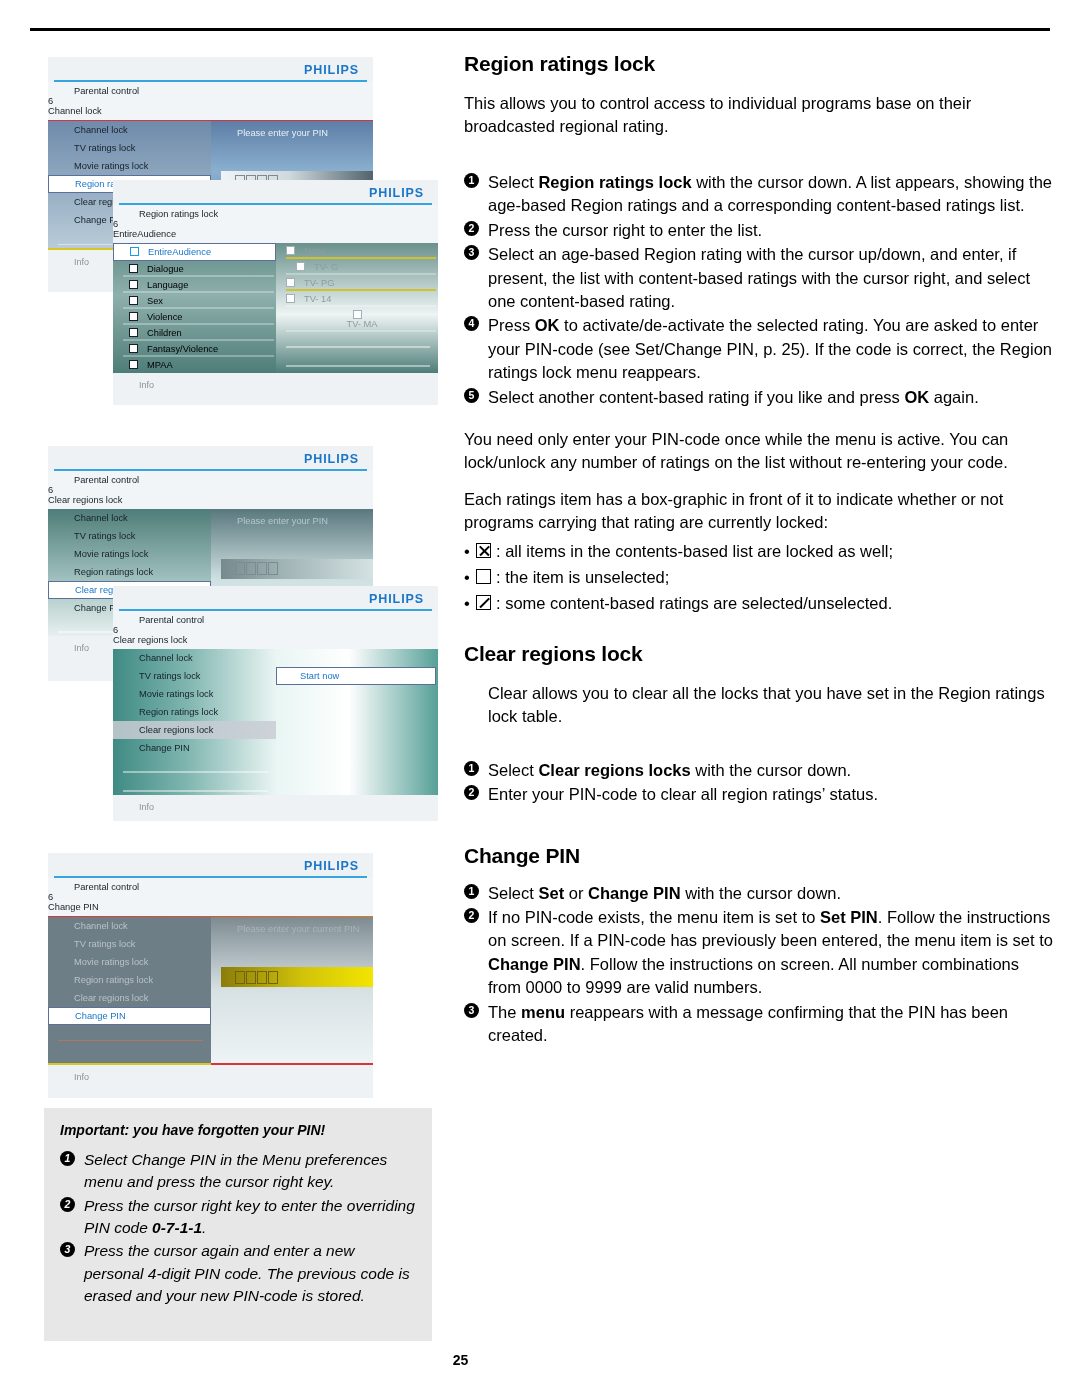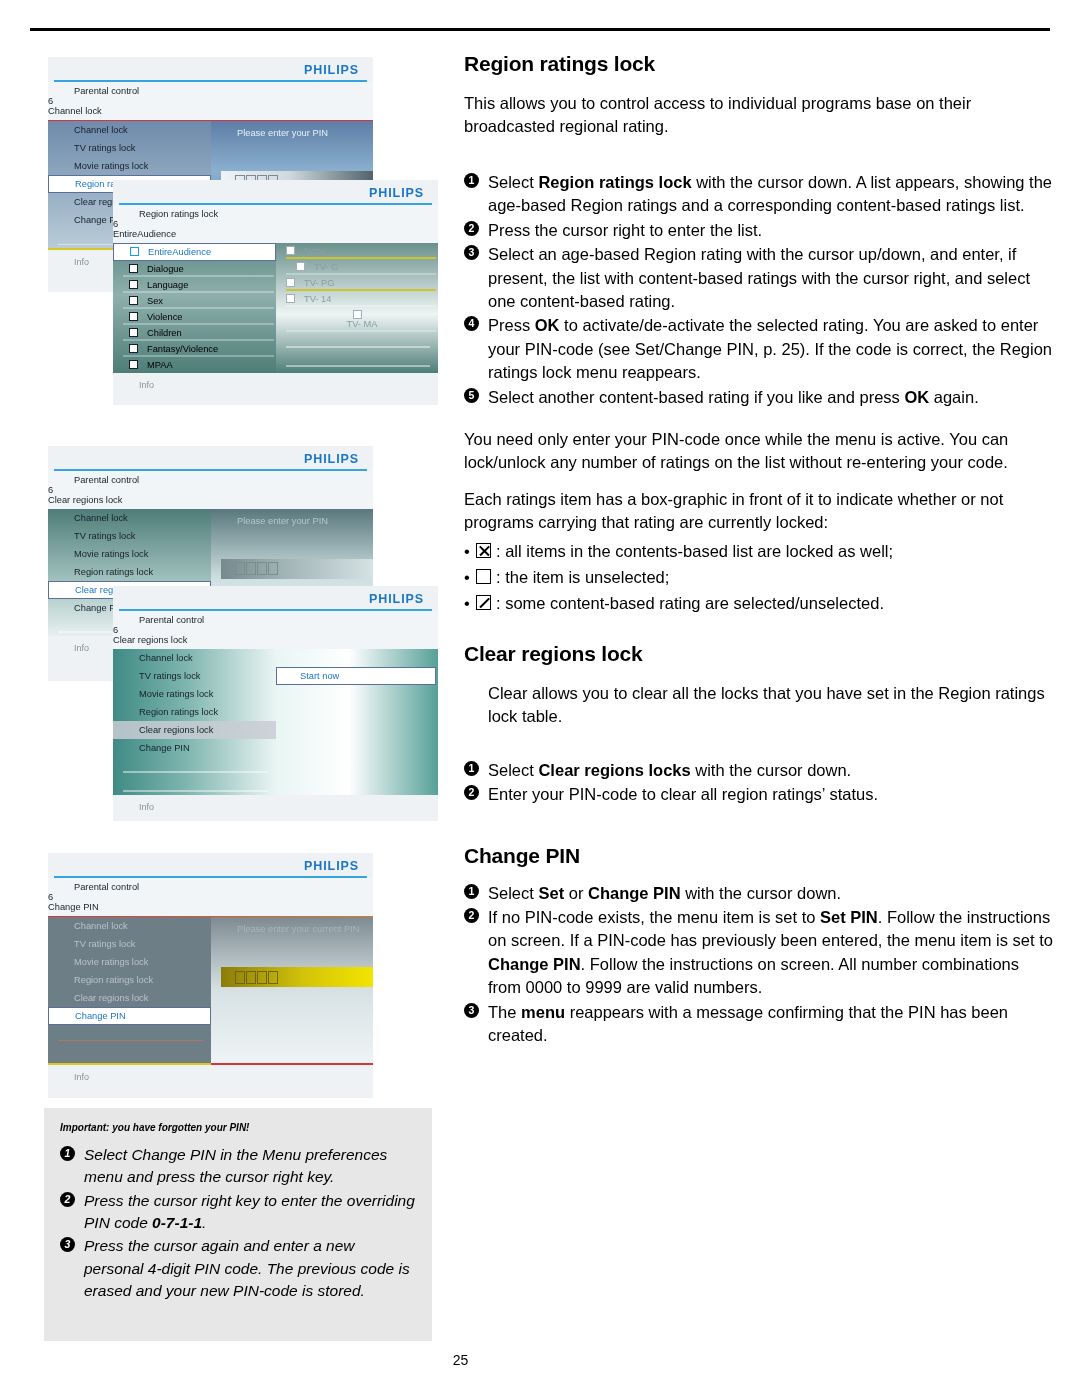--- a/index.html
+++ b/index.html
@@ -87,33 +87,33 @@
     content: ""; position: absolute;
     left: 1px; top: 5.5px; width: 13px; height: 1.6px; background: #000;
     transform: rotate(-45deg);
   }
 
   
   .pageno {
     position: absolute;
     left: 0; top: 1352px; width: 921px;
     text-align: center;
-    font-size: 14px; font-weight: normal;
+    font-size: 14px; font-weight: bold;
   }
 
   
   .important-box {
     position: absolute;
     left: 44px; top: 1108px; width: 388px; height: 233px;
     background: #e7e7e7;
     padding: 14px 16px 0 16px;
   }
   .important-box .imp-title {
     font-style: italic; font-weight: bold;
-    font-size: 10px;
+    font-size: 14px;
     margin-bottom: 11px;
   }
   .important-box ol {
     list-style: none; margin: 0; padding: 0;
     font-style: italic; font-size: 15.5px; line-height: 1.44;
   }
   .important-box li { position: relative; padding-left: 24px; margin-bottom: 1px; }
 
   
   .tv {
@@ -502,21 +502,21 @@
       <span>: all items in the contents-based list are locked as well;</span>
     </div>
     <div class="row">
       <span class="dot">•</span>
       <span class="boxg"></span>
       <span>: the item is unselected;</span>
     </div>
     <div class="row">
       <span class="dot">•</span>
       <span class="boxg slash"></span>
-      <span>: some content-based rating are selected/unselected.</span>
+      <span>: some content-based ratings are selected/unselected.</span>
     </div>
   </div>
 
   <div style="height:26px;"></div>
 
   <h2 class="sec-title">Clear regions lock</h2>
   <p class="para">Clear allows you to clear all the locks that you have set in the Region ratings lock table.</p>
 
   <div style="height:16px;"></div>
 

